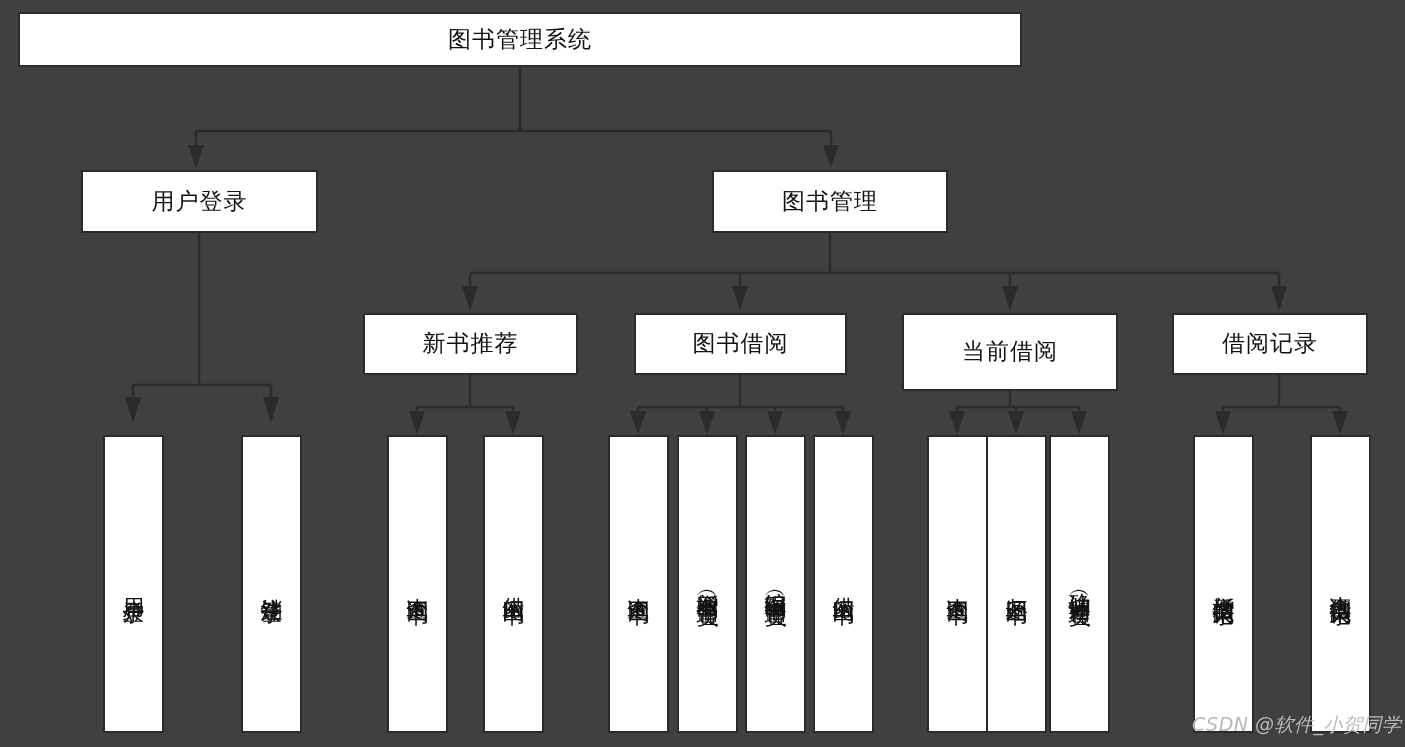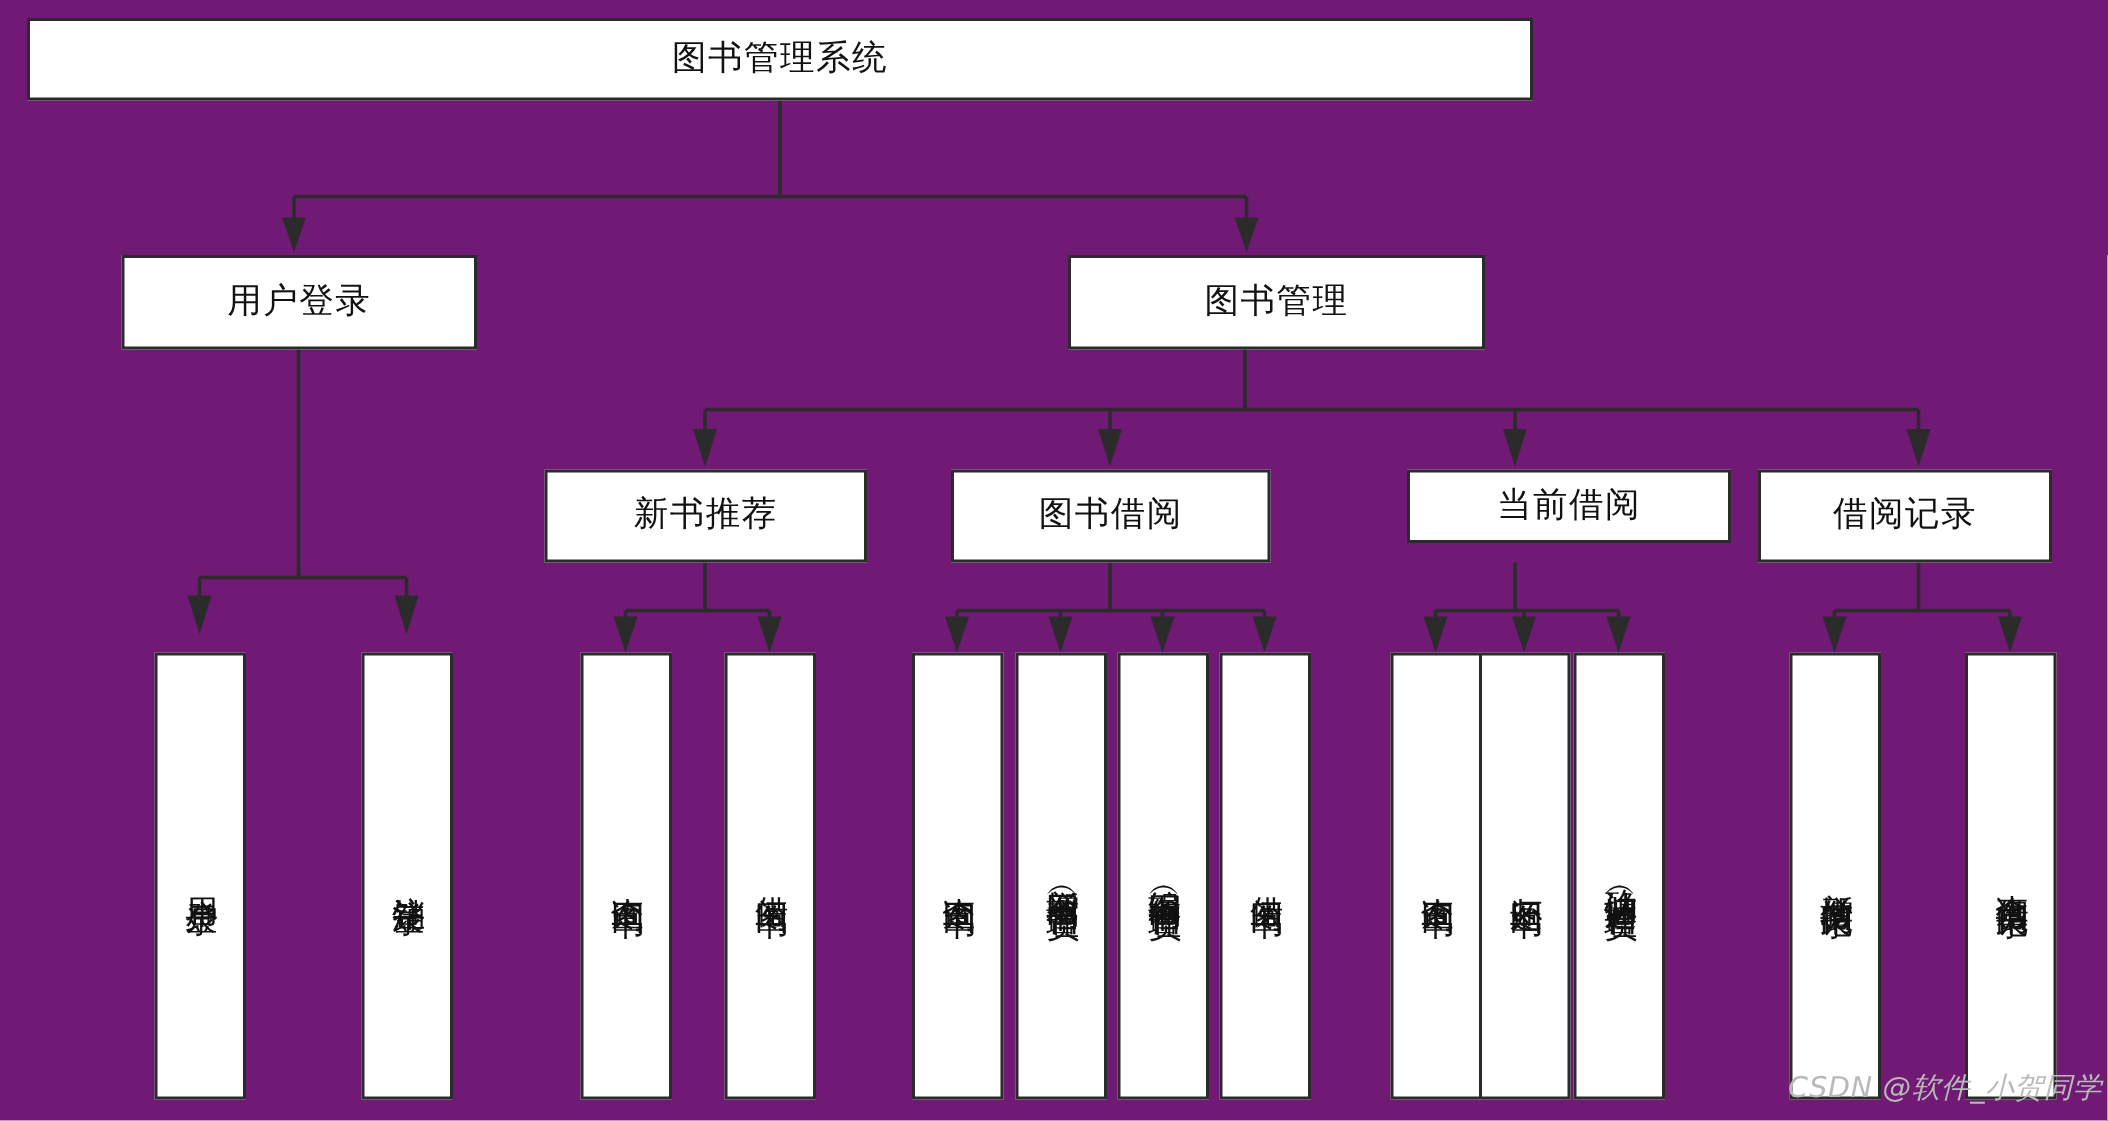--- a/index.html
+++ b/index.html
@@ -7,21 +7,21 @@
     padding: 0;
     background: #ffffff;
   }
   body {
     font-family: "DejaVu Sans", "Liberation Sans", sans-serif;
   }
   #canvas {
     position: relative;
     width: 1405px;
     height: 747px;
-    background: #701a75;
+    background: #404040;
     overflow: hidden;
   }
   .node {
     position: absolute;
     box-sizing: border-box;
     border: 2px solid #2b2b2b;
     background: #ffffff;
     display: flex;
     align-items: center;
     justify-content: center;
@@ -138,31 +138,31 @@
     <polygon points="1332,411 1348,411 1340,435"></polygon>
   </svg>
 
   <div class="node horiz" style="left:18px; top:12px; width:1004px; height:55px;">
     <span>图书管理系统</span>
   </div>
 
   <div class="node horiz" style="left:81px; top:170px; width:237px; height:63px;">
     <span>用户登录</span>
   </div>
-  <div class="node horiz" style="left:712px; top:170px; width:278px; height:63px;">
+  <div class="node horiz" style="left:712px; top:170px; width:236px; height:63px;">
     <span>图书管理</span>
   </div>
 
   <div class="node horiz" style="left:363px; top:313px; width:215px; height:62px;">
     <span>新书推荐</span>
   </div>
   <div class="node horiz" style="left:634px; top:313px; width:213px; height:62px;">
     <span>图书借阅</span>
   </div>
-  <div class="node horiz" style="left:938px; top:313px; width:216px; height:49px;">
+  <div class="node horiz" style="left:902px; top:313px; width:216px; height:78px;">
     <span>当前借阅</span>
   </div>
   <div class="node horiz" style="left:1172px; top:313px; width:196px; height:62px;">
     <span>借阅记录</span>
   </div>
 
   <div class="node vert" style="left:103px; top:435px; width:61px; height:298px;">
     <span class="vtext">用户登录</span>
   </div>
   <div class="node vert" style="left:241px; top:435px; width:61px; height:298px;">

